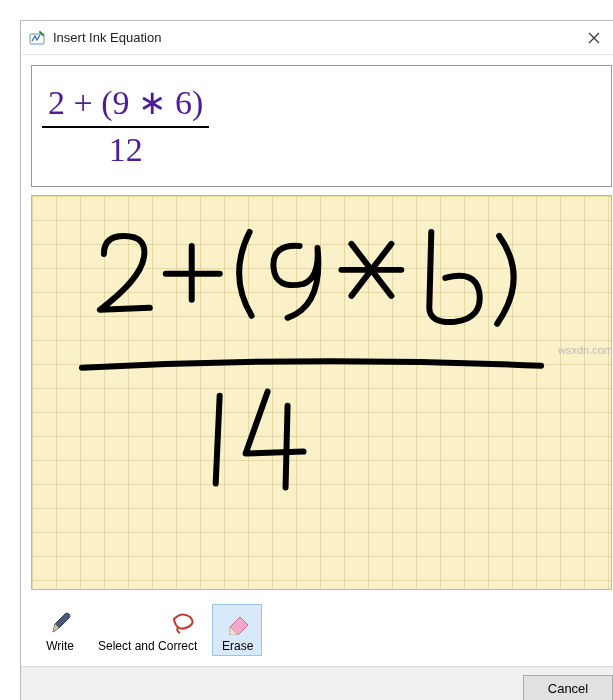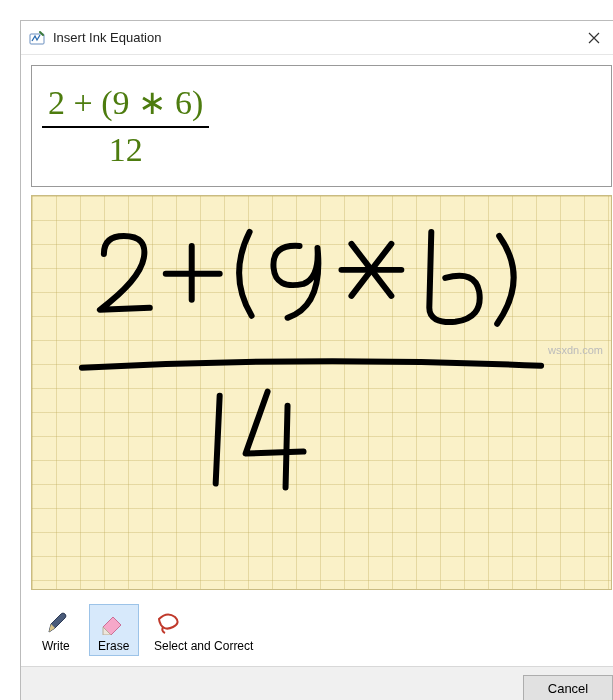--- a/index.html
+++ b/index.html
@@ -46,21 +46,21 @@
     }
     .preview {
       border: 1px solid #999;
       background: #fff;
       height: 122px;
       display: flex;
       align-items: center;
       padding: 2px 10px;
       font-family: "Cambria Math", "Times New Roman", serif;
       font-size: 34px;
-      color: #4d7c0f;
+      color: #4c1d95;
     }
     .frac {
       display: inline-flex;
       flex-direction: column;
       align-items: center;
       line-height: 1.15;
     }
     .frac .num { padding: 0 6px; }
     .frac .bar { width: 100%; border-top: 2px solid #000; margin: 4px 0 2px; }
     .frac .den { padding: 0 6px; }
@@ -83,21 +83,21 @@
 
     .toolbar {
       display: flex;
       gap: 6px;
       align-items: flex-end;
       padding: 6px 2px 2px;
     }
     .tbtn {
       display: flex;
       flex-direction: column;
-      align-items: flex-start;
+      align-items: flex-end;
       gap: 2px;
       padding: 4px 8px 2px;
       border: 1px solid transparent;
       min-width: 50px;
       background: transparent;
       font-family: inherit;
       font-size: 12px;
     }
     .tbtn.selected {
       background: #d7e9fb;
@@ -122,21 +122,21 @@
       height: 26px;
       border: 1px solid #adadad;
       background: #e1e1e1;
       font-family: inherit;
       font-size: 13px;
       cursor: default;
     }
 
     .watermark {
       position: absolute;
-      right: 10px;
+      right: 0;
       top: 50%;
       transform: translateY(-50%);
       font-size: 11px;
       color: #bbb;
       pointer-events: none;
     }
   </style>
 </head>
 <body>
 
@@ -204,40 +204,40 @@
       <button class="tbtn">
         <span class="ico">
           <svg width="24" height="24" viewBox="0 0 24 24">
             <path d="M5 21 L7 13 L17 3 Q19 1 21 3 Q23 5 21 7 L11 17 Z" fill="#4a5b7a" stroke="#2c3a55"></path>
             <path d="M5 21 L7 13 L11 17 Z" fill="#d8c48a"></path>
           </svg>
         </span>
         <span class="lbl">Write</span>
       </button>
 
+      <button class="tbtn">
+        <span class="ico">
+          <svg width="26" height="24" viewBox="0 0 26 24">
+            <path d="M4 8 Q12 0 20 6 Q26 12 18 16 Q10 20 6 14 Q4 10 4 8 Z" fill="none" stroke="#c0392b" stroke-width="2"></path>
+            <path d="M8 16 Q6 20 10 22" fill="none" stroke="#c0392b" stroke-width="2"></path>
+          </svg>
+        </span>
+        <span class="lbl">Select and Correct</span>
+      </button>
+
       <button class="tbtn selected">
         <span class="ico">
           <svg width="26" height="24" viewBox="0 0 26 24">
             <path d="M4 16 L14 6 L22 14 L12 24 Z" fill="#f6a8c9" stroke="#c96f97"></path>
             <path d="M4 16 L10 22 L12 24 L4 24 Z" fill="#ede6dc" stroke="#b8ac98"></path>
           </svg>
         </span>
         <span class="lbl">Erase</span>
       </button>
 
-      <button class="tbtn">
-        <span class="ico">
-          <svg width="26" height="24" viewBox="0 0 26 24">
-            <path d="M4 8 Q12 0 20 6 Q26 12 18 16 Q10 20 6 14 Q4 10 4 8 Z" fill="none" stroke="#c0392b" stroke-width="2"></path>
-            <path d="M8 16 Q6 20 10 22" fill="none" stroke="#c0392b" stroke-width="2"></path>
-          </svg>
-        </span>
-        <span class="lbl">Select and Correct</span>
-      </button>
-
     </div>
 
   </div>
 
   <div class="footer">
     <button class="btn">Cancel</button>
   </div>
 
 </div>
 

